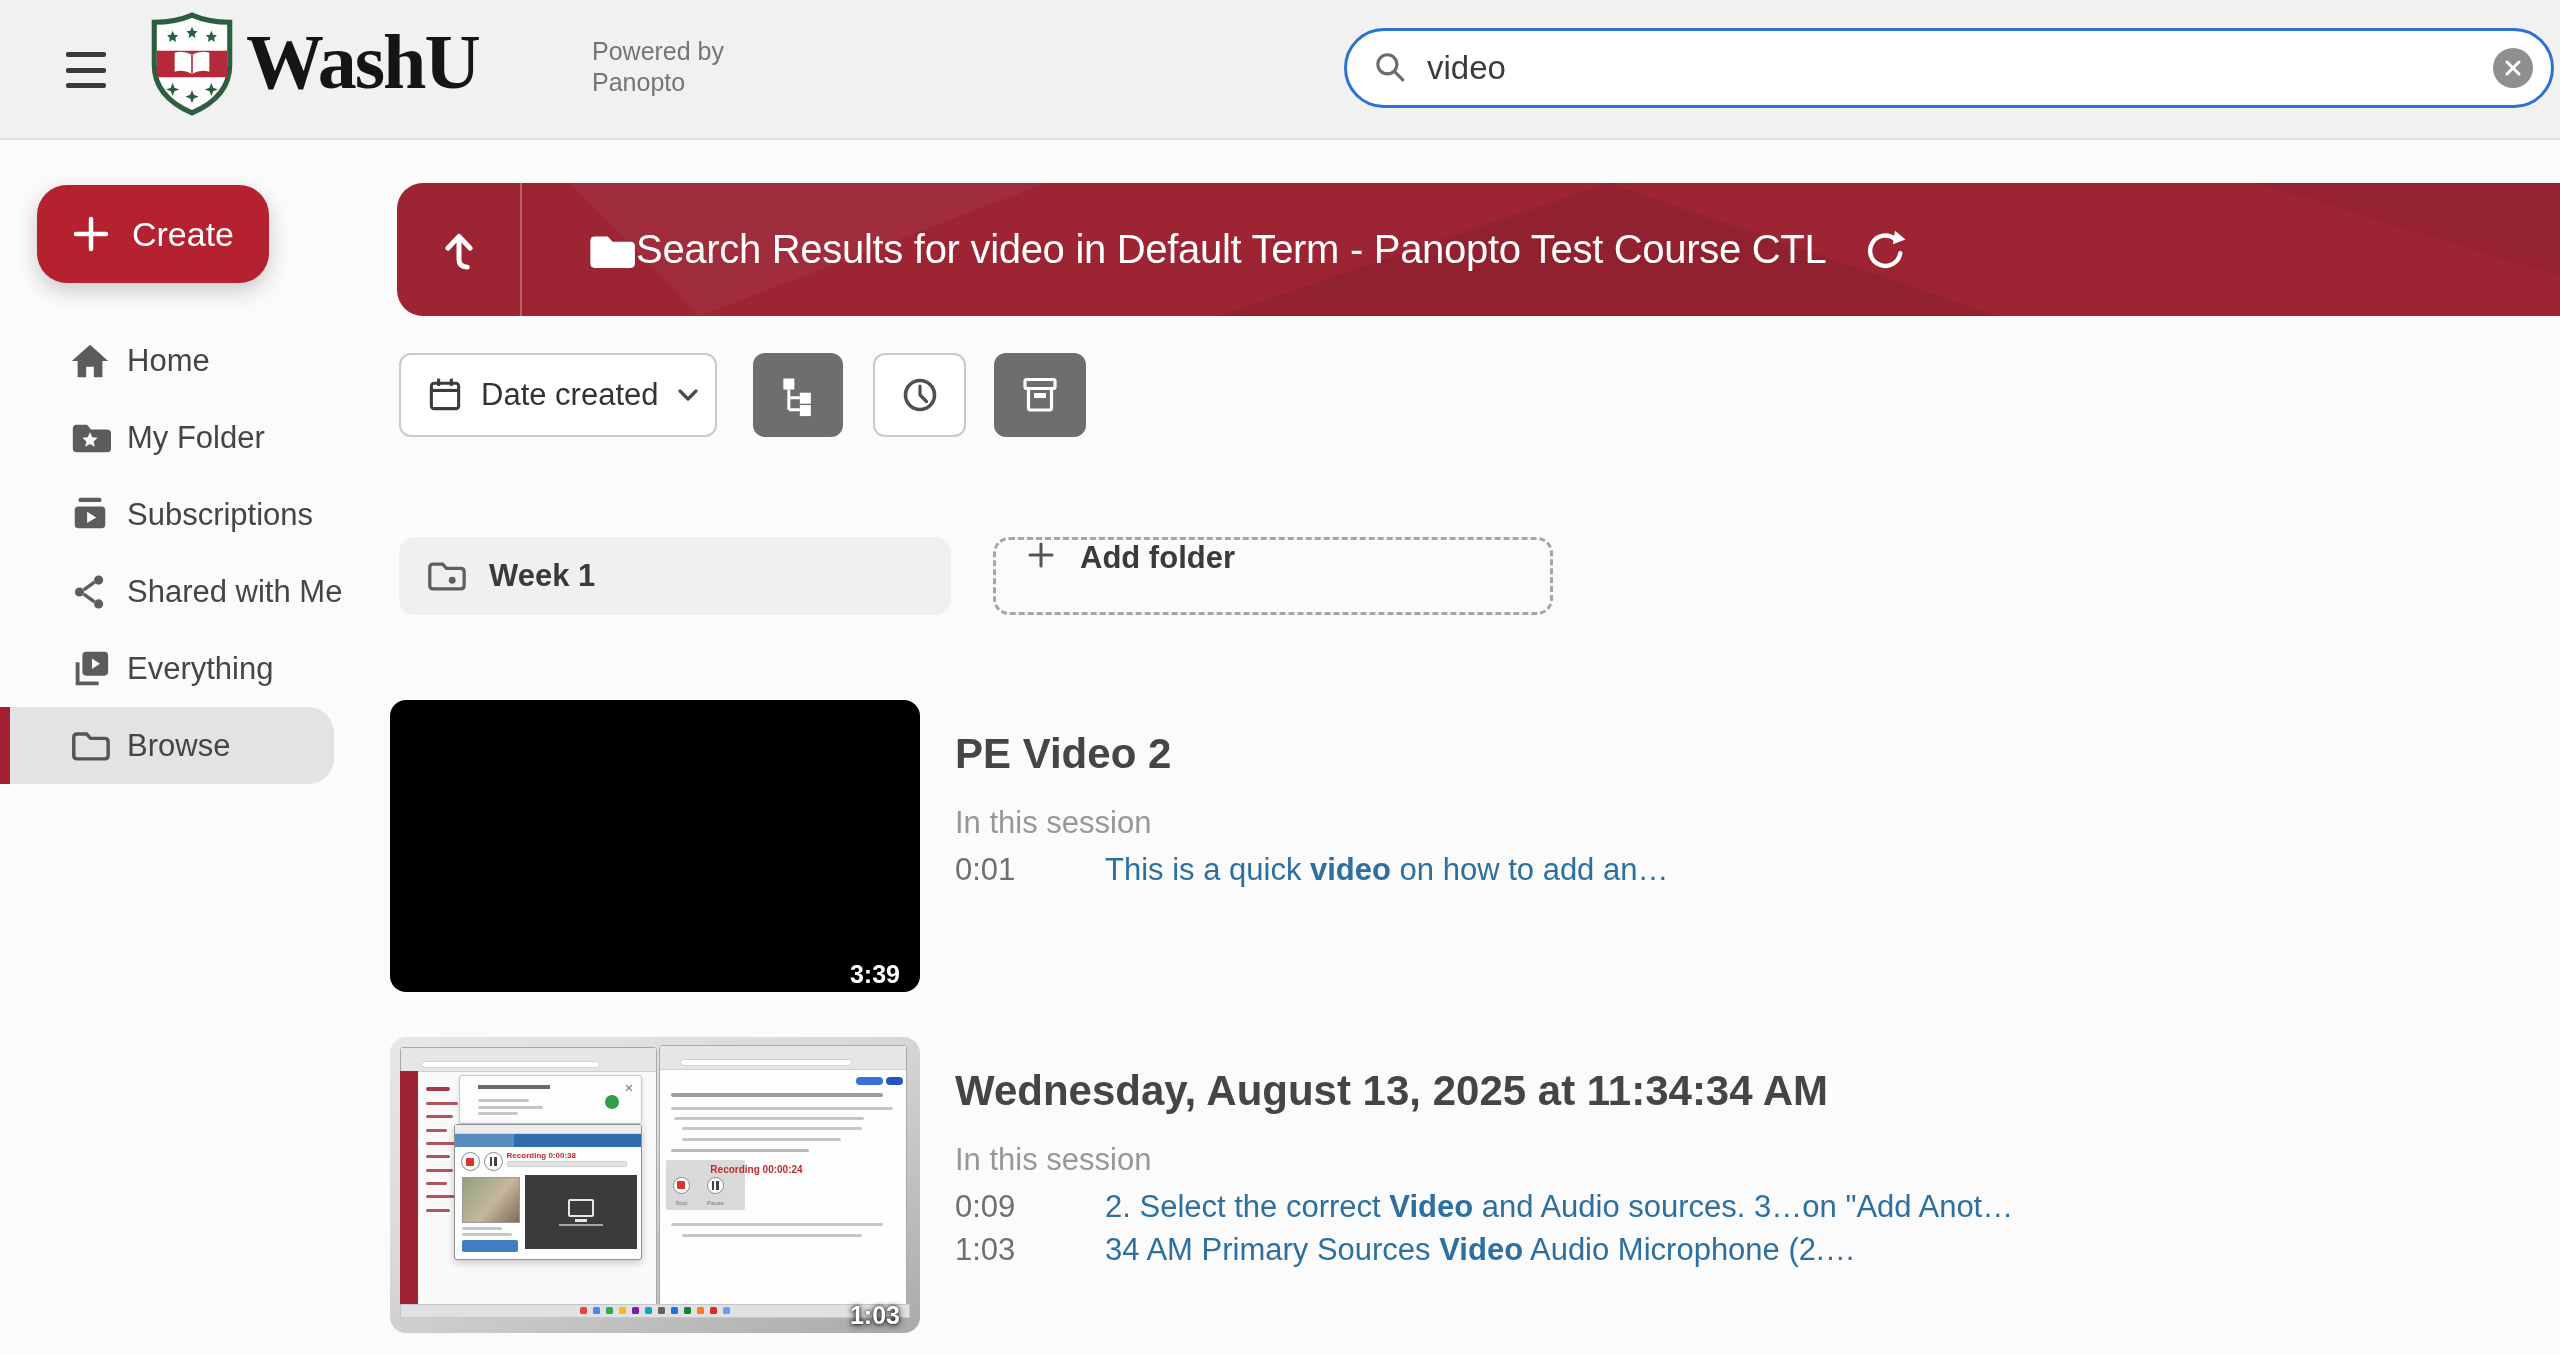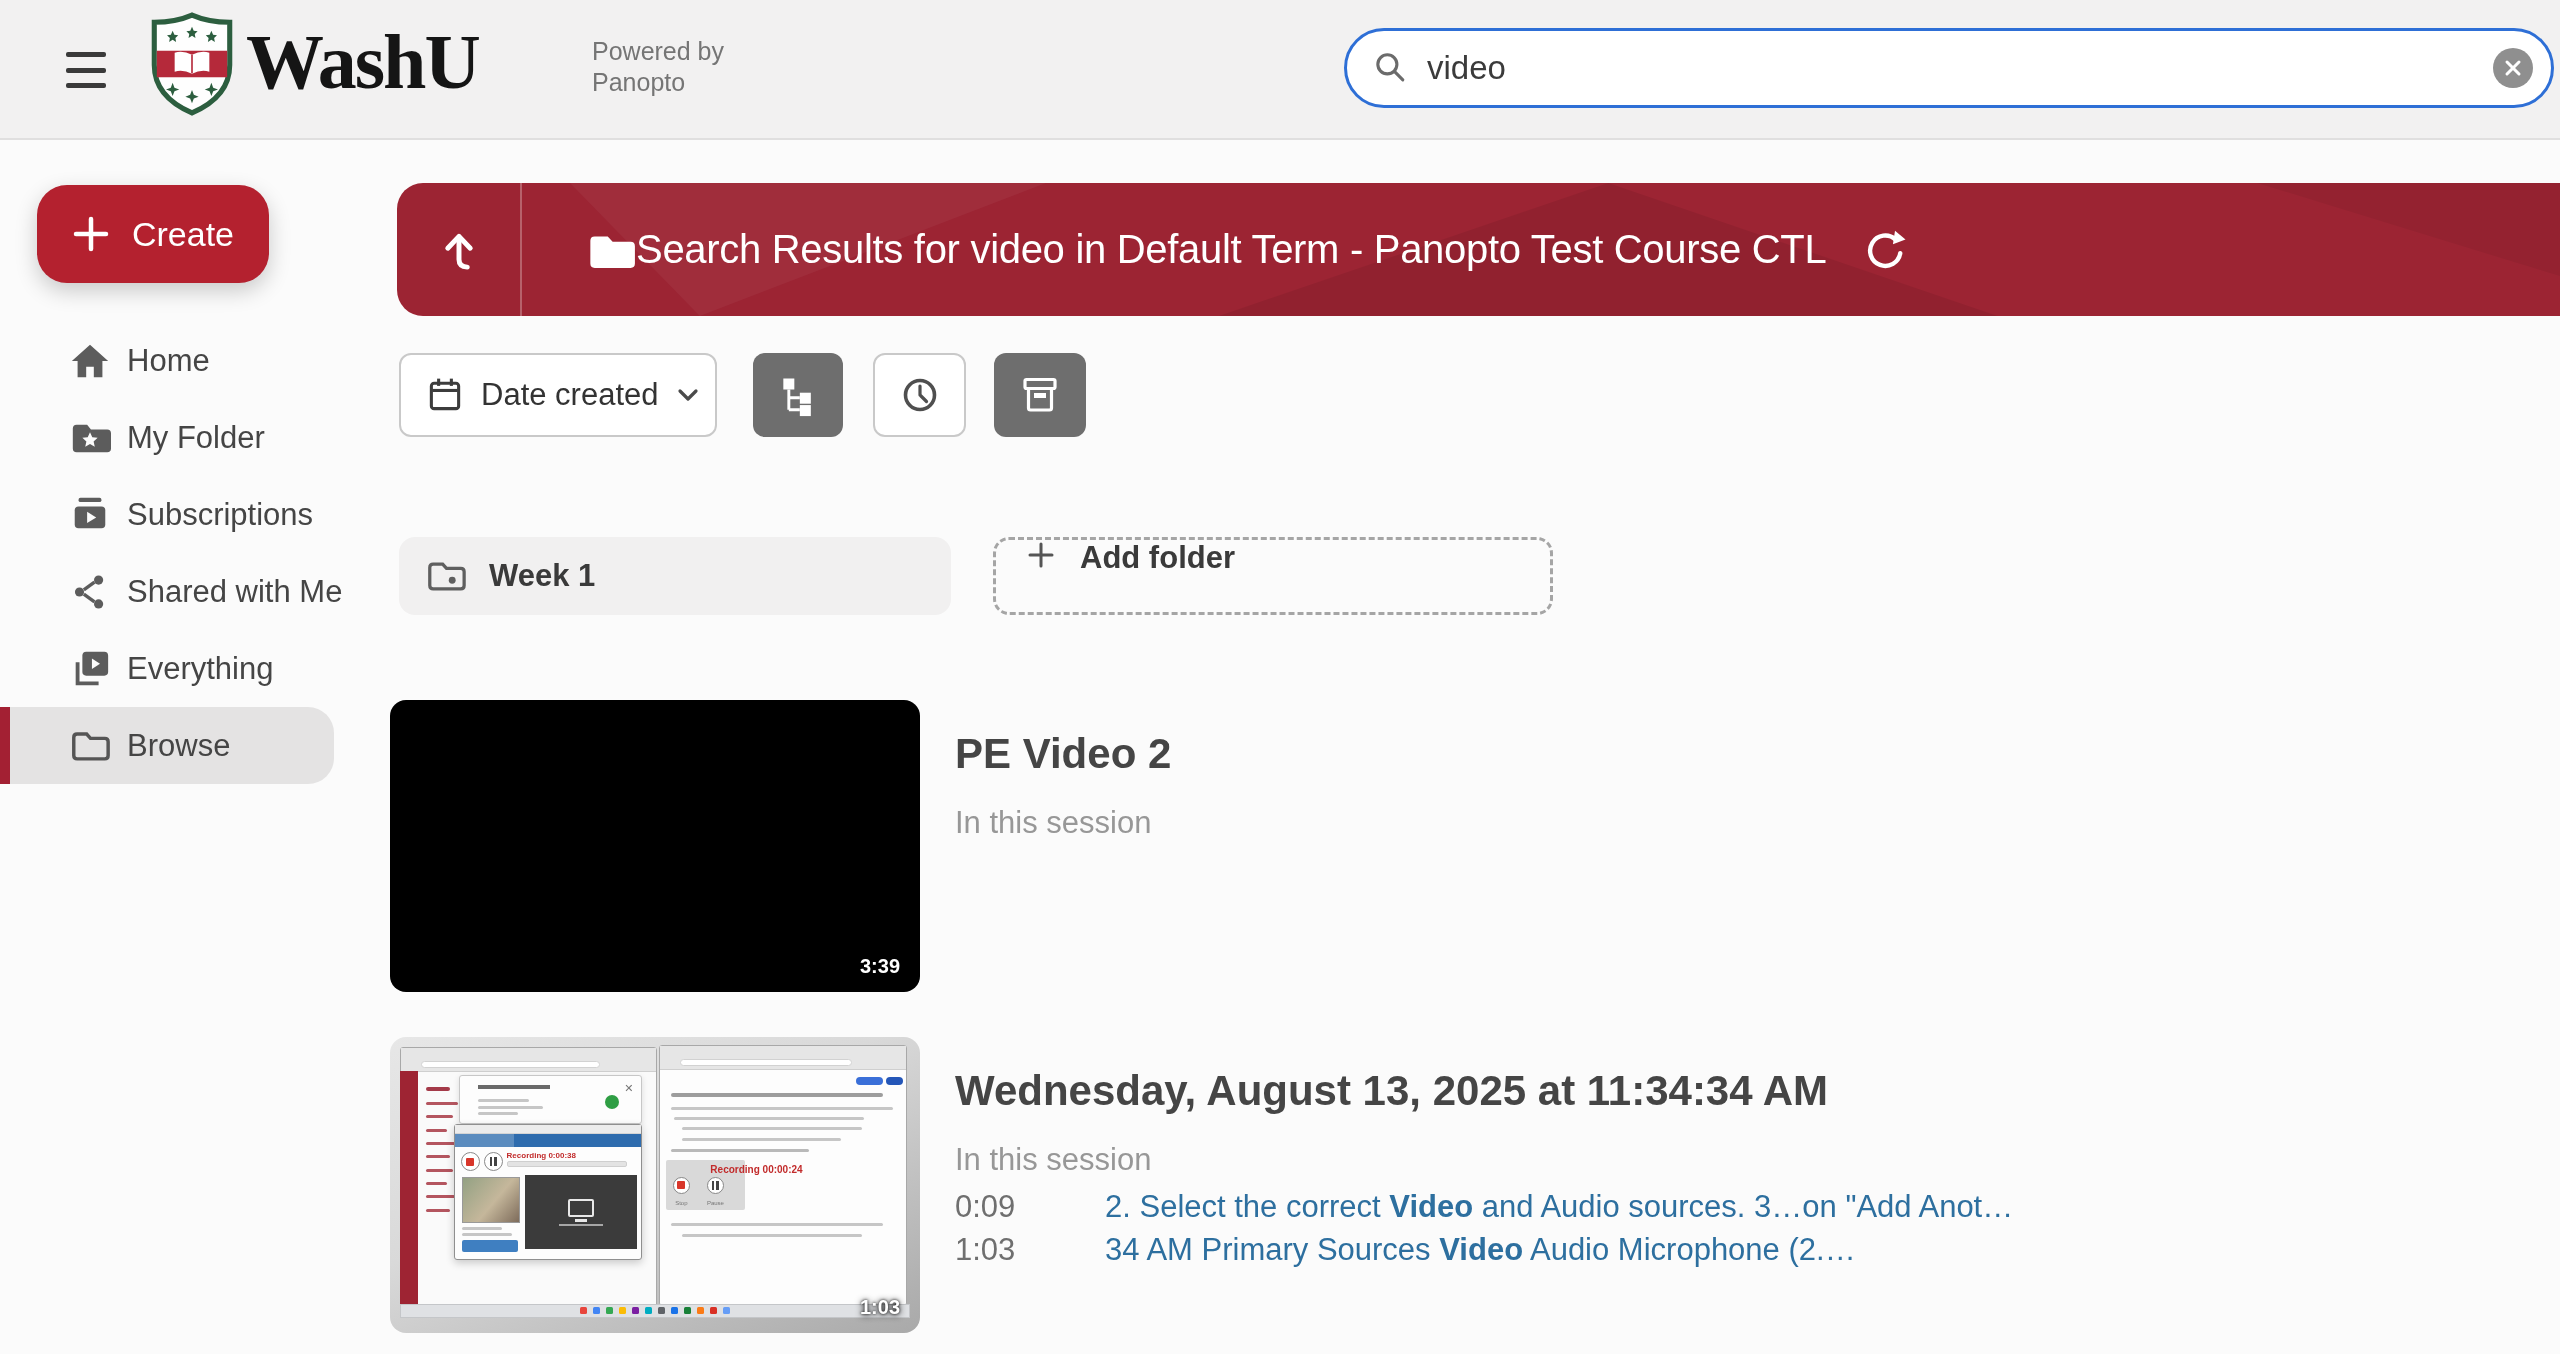--- a/index.html
+++ b/index.html
@@ -52,21 +52,21 @@
   #foldersrow { position:absolute; left:399px; top:537px; height:78px; display:flex; gap:42px; }
   #week-chip { width:552px; height:78px; background:#f1f0f0; border-radius:16px; display:flex; align-items:center; padding:0 26px; gap:22px; cursor:pointer; border:none; font-family:"Liberation Sans", sans-serif; }
   #week-chip .wlbl { font-size:31px; font-weight:bold; color:#3a3a3a; }
   #add-folder { width:560px; height:78px; background:transparent; border:3px dashed #a5a5a5; border-radius:16px; display:flex; align-items:flex-start; padding:0 30px; gap:24px; cursor:pointer; font-family:"Liberation Sans", sans-serif; }
   #add-folder .albl { font-size:31px; font-weight:bold; color:#3a3a3a; }
 
   
   .result { position:absolute; left:390px; display:flex; gap:35px; }
   .thumb { position:relative; width:530px; flex:0 0 530px; border-radius:16px; overflow:hidden; cursor:pointer; }
   .thumb.black { background:#000; }
-  .duration { position:absolute; right:20px; bottom:14px; color:#fff; font-weight:bold; font-size:20px; text-shadow:0 1px 7px rgba(0,0,0,0.95), 0 0 3px rgba(0,0,0,0.9); z-index:5; }
+  .duration { position:absolute; right:20px; bottom:3px; color:#fff; font-weight:bold; font-size:25px; text-shadow:0 1px 7px rgba(0,0,0,0.95), 0 0 3px rgba(0,0,0,0.9); z-index:5; }
   .details { padding-top:30px; }
   .r-title { font-size:42px; font-weight:bold; color:#454545; white-space:nowrap; cursor:pointer; }
   .r-session { margin-top:27px; font-size:31px; color:#979797; }
   .r-rows { margin-top:11px; }
   .session-row { display:flex; align-items:baseline; height:43px; }
   .row-time { width:150px; font-size:31px; color:#6f6f6f; cursor:pointer; }
   .row-link { font-size:31px; color:#2d6f9f; text-decoration:none; white-space:nowrap; cursor:pointer; }
   .row-link b { color:#2d6f9f; }
 
   
@@ -335,20 +335,26 @@
     </button>
   </div>
 
   <div class="result" style="top:700px;">
     <div class="thumb black" style="height:292px;">
       <span class="duration">3:39</span>
     </div>
     <div class="details">
       <div class="r-title">PE Video 2</div>
       <div class="r-session">In this session</div>
+      <div class="r-rows">
+          <div class="session-row">
+            <span class="row-time">0:01</span>
+            <a class="row-link"><span>This is a quick </span><b>video</b><span> on how to add an…</span></a>
+          </div>
+        </div>
     </div>
   </div>
 
   <div class="result" style="top:1037px;">
     <div class="thumb scene" style="height:296px;">
 
       <div class="win" style="left:1.8%;top:3.4%;width:48.6%;height:89.5%;">
         <div class="w-chrome"></div>
           <div class="w-url"></div>
       </div>

